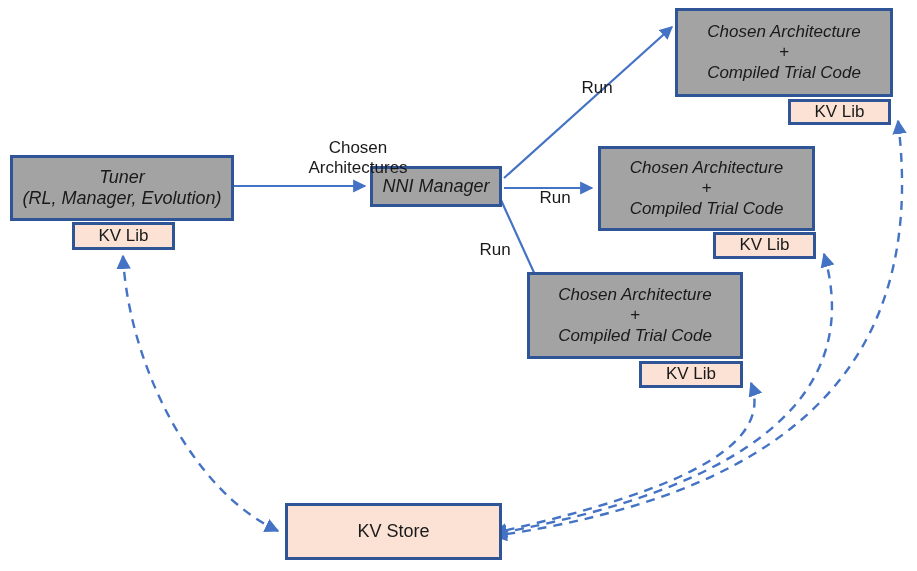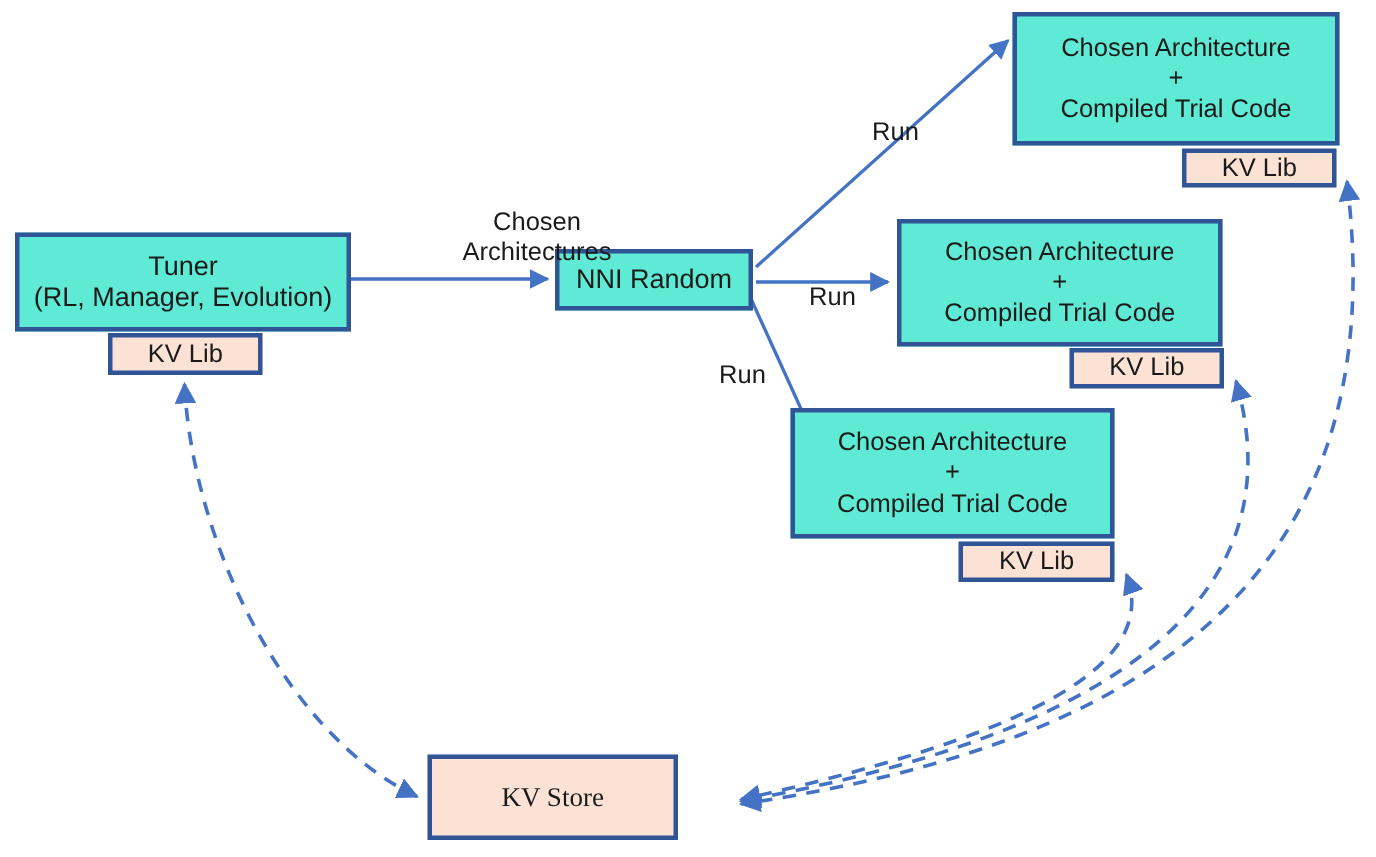--- a/index.html
+++ b/index.html
@@ -33,21 +33,22 @@
     border: 3px solid #2f5597;
     display: flex;
     align-items: center;
     justify-content: center;
     text-align: center;
     line-height: 1.18;
     color: #1a1a1a;
     z-index: 2;
   }
   .node-blue {
-    background: #5eead4;
+    background: #a3a3a3;
+    font-style: italic;
   }
   .node-peach {
     background: #fbe2d5;
   }
   .node-lines {
     flex-direction: column;
   }
   .nlabel {
     display: block;
     white-space: pre;
@@ -64,21 +65,21 @@
   
   #node-tuner      { left: 10px;  top: 155px; width: 224px; height: 66px;  font-size: 18px; justify-content: center; }
   #node-tuner-kv   { left: 72px;  top: 222px; width: 103px; height: 28px;  font-size: 17px; }
   #node-manager    { left: 370px; top: 166px; width: 132px; height: 41px;  font-size: 18px; }
   #node-trial1     { left: 675px; top: 8px;   width: 218px; height: 89px;  font-size: 17px; }
   #node-trial1-kv  { left: 788px; top: 99px;  width: 103px; height: 26px;  font-size: 17px; }
   #node-trial2     { left: 598px; top: 146px; width: 217px; height: 85px;  font-size: 17px; }
   #node-trial2-kv  { left: 713px; top: 232px; width: 103px; height: 27px;  font-size: 17px; }
   #node-trial3     { left: 527px; top: 272px; width: 216px; height: 87px;  font-size: 17px; }
   #node-trial3-kv  { left: 639px; top: 361px; width: 104px; height: 27px;  font-size: 17px; }
-  #node-kvstore    { left: 285px; top: 503px; width: 167px; height: 57px;  font-size: 18px; font-family: Liberation Serif, serif; }
+  #node-kvstore    { left: 285px; top: 503px; width: 217px; height: 57px;  font-size: 18px; }
   
   #lbl-chosen-arch { left: 262px; top: 138px; width: 108px; margin-left: 42px; }
   #lbl-run-top     { left: 575px; top: 78px;  width: 44px;  }
   #lbl-run-mid     { left: 533px; top: 188px; width: 44px;  }
   #lbl-run-bot     { left: 473px; top: 240px; width: 44px;  }
 </style>
 </head>
 <body>
 
 <div id="canvas">
@@ -113,21 +114,21 @@
   <div class="node node-blue node-lines" id="node-tuner">
     <span class="nlabel">Tuner</span>
     <span class="nlabel">(RL, Manager, Evolution)</span>
   </div>
 
   <div class="node node-peach" id="node-tuner-kv">
     <span class="nlabel">KV Lib</span>
   </div>
 
   <div class="node node-blue" id="node-manager">
-    <span class="nlabel">NNI Random</span>
+    <span class="nlabel">NNI Manager</span>
   </div>
 
   <div class="node node-blue node-lines" id="node-trial1">
     <span class="nlabel">Chosen Architecture</span>
     <span class="nlabel">+</span>
     <span class="nlabel">Compiled Trial Code</span>
   </div>
 
   <div class="node node-peach" id="node-trial1-kv">
     <span class="nlabel">KV Lib</span>

